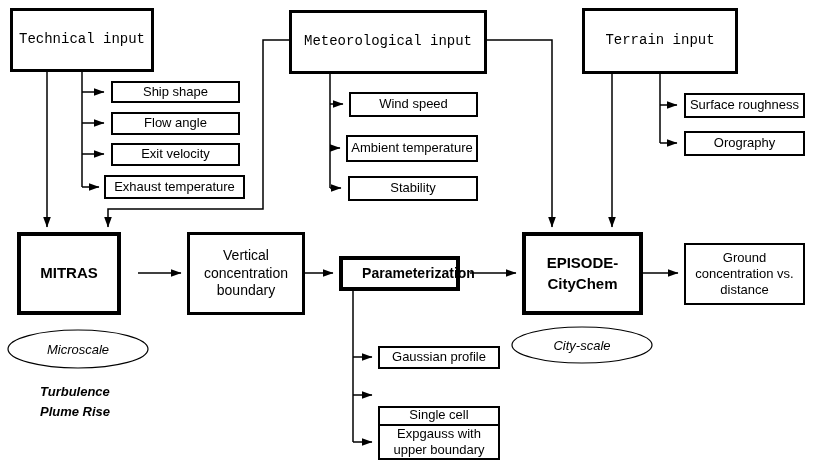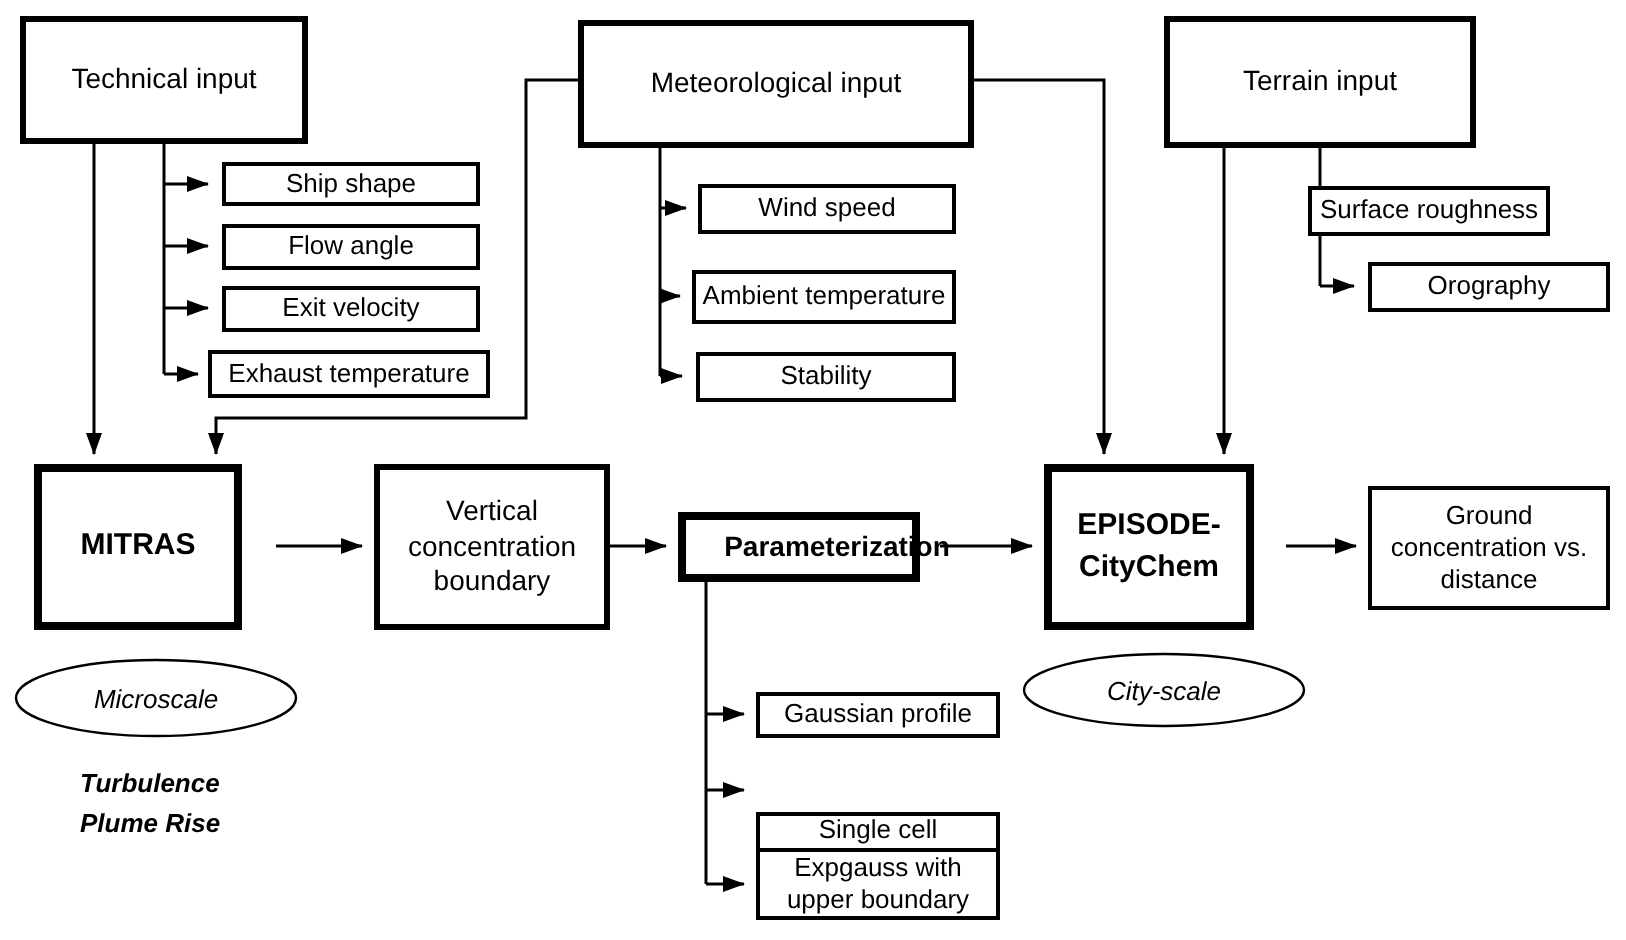--- a/index.html
+++ b/index.html
@@ -25,21 +25,21 @@
     background: #ffffff;
     border: 2px solid #000000;
     display: flex;
     align-items: center;
     justify-content: center;
     text-align: center;
     font-size: 13px;
     line-height: 1.25;
     z-index: 2;
   }
-  .hdr   { border-width: 3px; font-size: 14px; }
+  .hdr   { border-width: 3px; font-size: 14px; font-family: Liberation Mono, monospace; }
   .main  { border-width: 4px; font-size: 14px; }
   .bold  { font-weight: bold; }
   .m15   { font-size: 15px; }
   .vthick{ border-width: 3px; }
   .pad   { padding: 0 13px; }
   .lbl {
     position: absolute;
     z-index: 2;
     font-size: 13px;
     display: flex;
@@ -109,27 +109,27 @@
 
   <div class="node" style="left:111px; top:81px; width:129px; height:22px;">Ship shape</div>
   <div class="node" style="left:111px; top:112px; width:129px; height:23px;">Flow angle</div>
   <div class="node" style="left:111px; top:143px; width:129px; height:23px;">Exit velocity</div>
   <div class="node" style="left:104px; top:175px; width:141px; height:24px;">Exhaust temperature</div>
 
   <div class="node" style="left:349px; top:92px; width:129px; height:25px;">Wind speed</div>
   <div class="node" style="left:346px; top:135px; width:132px; height:27px;">Ambient temperature</div>
   <div class="node" style="left:348px; top:176px; width:130px; height:25px;">Stability</div>
 
-  <div class="node" style="left:654px; top:93px; width:121px; height:25px;">Surface roughness</div>
+  <div class="node" style="left:684px; top:93px; width:121px; height:25px;">Surface roughness</div>
   <div class="node" style="left:684px; top:131px; width:121px; height:25px;">Orography</div>
 
   <div class="node main bold m15" style="left:17px; top:232px; width:104px; height:83px;">MITRAS</div>
   <div class="node vthick" style="left:187px; top:232px; width:118px; height:83px; font-size:14px;">Vertical concentration boundary</div>
   <div class="node main bold" style="left:339px; top:256px; width:121px; height:35px;padding-left:38px;">Parameterization</div>
-  <div class="node main bold m15" style="left:522px; top:232px; width:105px; height:83px; line-height:1.35;">EPISODE-CityChem</div>
+  <div class="node main bold m15" style="left:522px; top:232px; width:121px; height:83px; line-height:1.35;">EPISODE-CityChem</div>
   <div class="node" style="left:684px; top:243px; width:121px; height:62px;">Ground concentration vs. distance</div>
 
   <div class="node" style="left:378px; top:346px; width:122px; height:23px;">Gaussian profile</div>
   <div class="node pad" style="left:378px; top:378px; width:122px; height:35px;margin-top:28px;">Single cell emission</div>
   <div class="node" style="left:378px; top:424px; width:122px; height:36px;">Expgauss with upper boundary</div>
 
   <div class="lbl ital" style="left:8px; top:339px; width:140px; height:20px;">Microscale</div>
   <div class="lbl ital" style="left:512px; top:335px; width:140px; height:20px;">City-scale</div>
 
   <div class="lbl bital" style="left:40px; top:383px; height:16px;">Turbulence</div>

